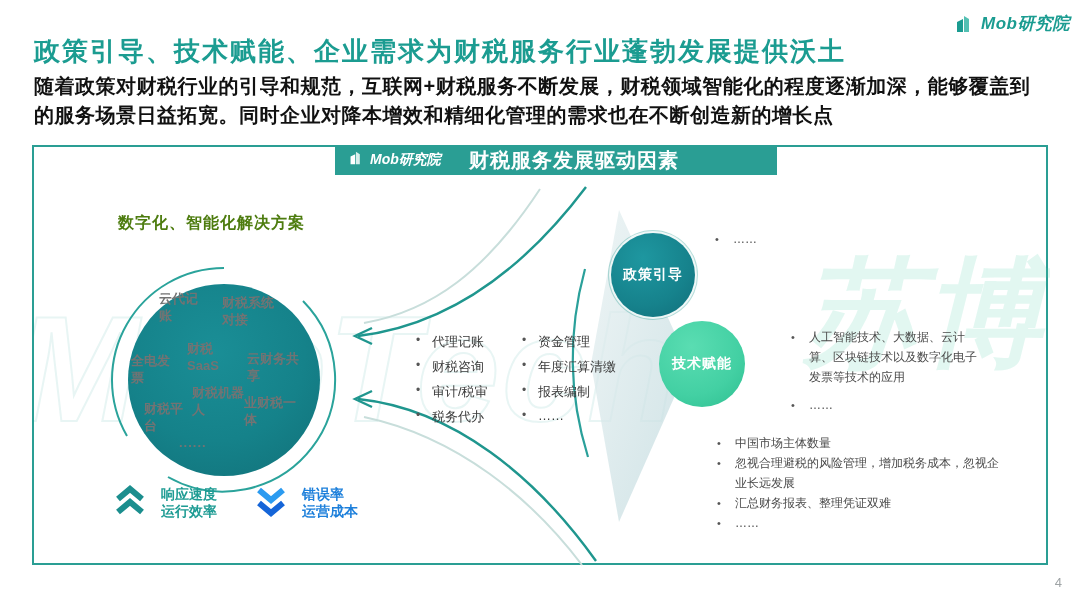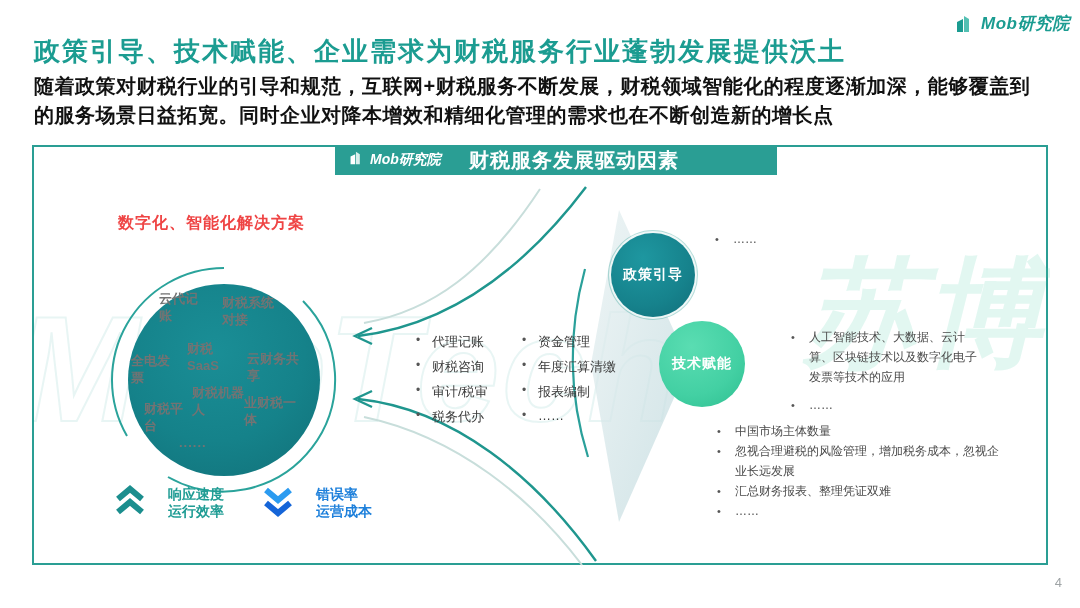--- a/index.html
+++ b/index.html
@@ -31,42 +31,42 @@
     color:rgba(77,205,167,0.16); letter-spacing:4px; }
 
   .diagram-header { position:absolute; left:301px; top:-2px; width:442px; height:30px;
     background:#2A9E94; display:flex; align-items:center; padding:0 14px; z-index:3; }
   .diagram-header .dh-logo { display:flex; align-items:center; gap:4px; }
   .diagram-header .dh-logo-text { color:#fff; font-size:14px; font-weight:800; font-style:italic; }
   .diagram-header .dh-title { flex:1; text-align:center; color:#fff; font-size:20px;
     font-weight:800; letter-spacing:1px; padding-right:56px; }
 
   .solution-label { position:absolute; left:84px; top:66px; z-index:2;
-    font-size:16px; font-weight:800; color:#ef4444; letter-spacing:1px; }
+    font-size:16px; font-weight:800; color:#4d7c0f; letter-spacing:1px; }
 
   
   .cluster { position:absolute; left:75px; top:118px; width:230px; height:230px; z-index:2; }
   .cluster .ring { position:absolute; left:0; top:0; }
   .cluster .core { position:absolute; left:19px; top:19px; width:192px; height:192px; border-radius:50%;
     background:radial-gradient(circle at 45% 35%, #1A8E96 0%, #15828A 55%, #117078 100%); }
   .cluster .c-item { position:absolute; transform:translate(-50%,-50%); color:#737373;
     font-size:13px; font-weight:700; text-align:left; line-height:1.3; }
   .ci-0 { left:73px;  top:43px;  width:46px; }
   .ci-1 { left:143px; top:47px;  width:60px; }
   .ci-2 { left:105px; top:93px;  width:54px; }
   .ci-3 { left:45px;  top:105px; width:46px; }
   .ci-4 { left:168px; top:103px; width:60px; }
   .ci-5 { left:113px; top:137px; width:60px; }
   .ci-6 { left:58px;  top:153px; width:46px; }
   .ci-7 { left:165px; top:147px; width:60px; }
   .ci-8 { left:100px; top:178px; width:60px; letter-spacing:1px; }
 
   
   .metrics { position:absolute; left:78px; top:336px; display:flex; gap:36px; z-index:2; }
-  .metric { display:flex; align-items:center; gap:20px; }
+  .metric { display:flex; align-items:center; gap:13px; }
   .metric .m-lines { font-size:14px; font-weight:600; line-height:17px; }
   .metric-up .m-lines { color:#1F9C94; }
   .metric-down .m-lines { color:#1E80DB; }
 
   
   .svc { position:absolute; z-index:2; list-style:none; }
   .svc li { position:relative; font-size:13px; color:#3A3A3A; margin-bottom:7px; padding-left:16px; }
   .svc li::before { content:"•"; position:absolute; left:0; top:0; color:#555; font-size:12px; }
   .svc-1 { left:382px; top:186px; }
   .svc-2 { left:488px; top:186px; }
@@ -84,21 +84,21 @@
     background:radial-gradient(circle at 38% 30%, #2E86DF 0%, #1566C0 60%, #0E55A8 100%); }
 
   .fl { position:absolute; z-index:2; list-style:none; }
   .fl li { position:relative; font-size:12px; color:#4A4A4A; line-height:20px;
     margin-bottom:2px; padding-left:18px; }
   .fl li::before { content:"•"; position:absolute; left:0; top:0; color:#555; font-size:11px; }
   .fl-policy { left:681px; top:82px;  width:300px; }
   .fl-policy li { margin-bottom:12px; }
   .fl-tech   { left:757px; top:180px; width:196px; }
   .fl-tech li { margin-bottom:8px; }
-  .fl-demand { left:683px; top:274px; width:288px; }
+  .fl-demand { left:683px; top:286px; width:288px; }
   .fl-demand li { margin-bottom:0; }
 
   
   .source { position:absolute; left:35px; top:576px; font-size:12px; color:#B8BCBE; letter-spacing:0.5px; }
   .page-number { position:absolute; right:18px; top:575px; font-size:13px; color:#9FA4A6; }
 </style>
 </head>
 <body>
 
 <div class="page">

